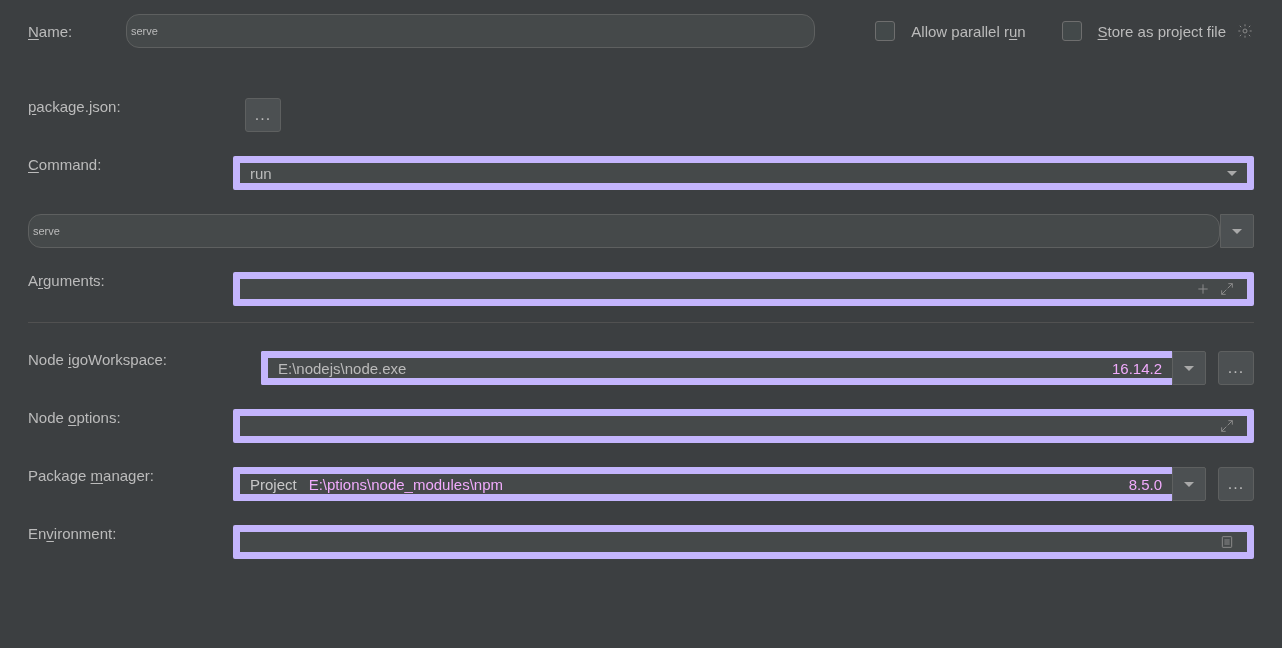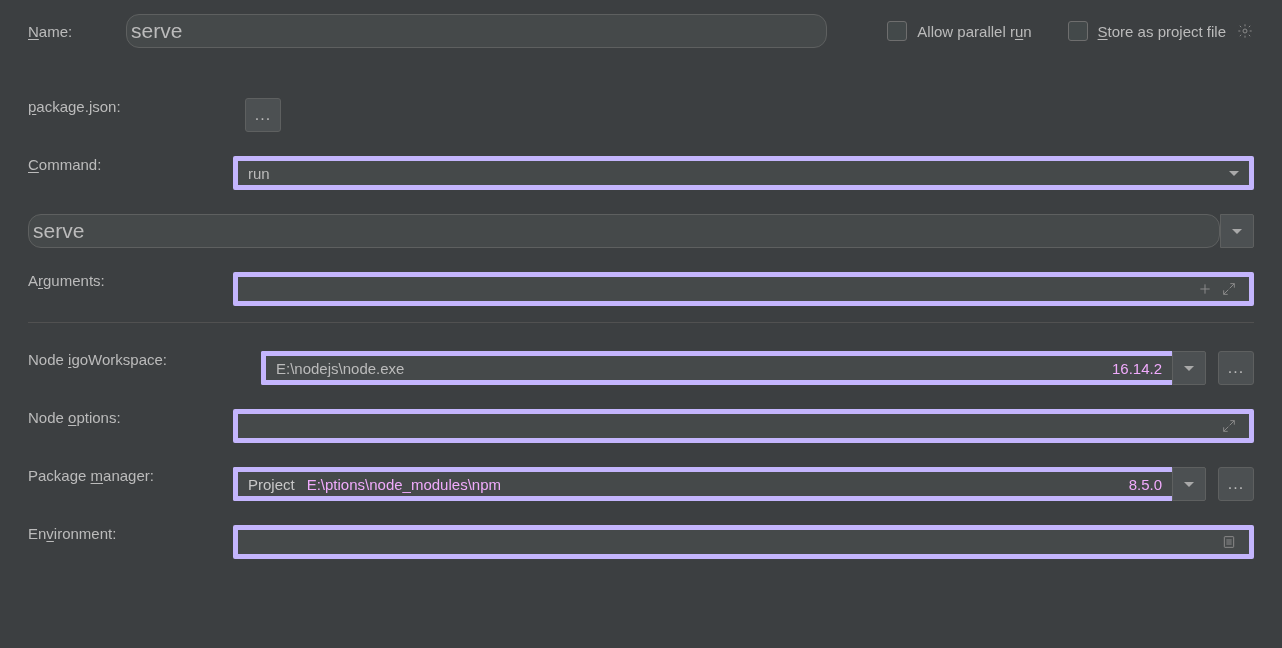--- a/index.html
+++ b/index.html
@@ -24,33 +24,33 @@
     flex-shrink: 0;
     color: #bbbbbb;
   }
   .top-label { width: 98px; flex-shrink:0; }
   .u { text-decoration: underline; text-underline-offset: 2px; }
   input[type="text"].field, .field {
     background: #45494a;
     border: 1px solid #5e6060;
     color: #bbbbbb;
     height: 34px;
-    font-size: 21px;
+    font-size: 11px;
     padding: 0 4px;
     border-radius: 13px;
     flex: 1;
     font-family: inherit;
   }
   .name-field {
     border: 2px solid #4a87c7;
     width: 544px;
     flex: 0 0 544px;
   }
   .check-wrap {
-    display:flex; align-items:center; gap:10px;
+    display:flex; align-items:center; gap:16px;
     margin-left: auto;
   }
   .checkbox {
     width:20px; height:20px; border:1px solid #6e6e6e; border-radius:3px;
     background:#43494a; flex-shrink:0;
   }
   .gear {
     width:18px; height:18px; margin-left:10px; flex-shrink:0;
     display:flex; align-items:center; justify-content:center;
   }
@@ -70,21 +70,21 @@
     border-top:5px solid #a9a9a9;
   }
   .side-btn {
     width:36px; height:34px; margin-left:12px; background:#4c5052;
     border:1px solid #5e6060; border-radius:3px;
     display:flex; align-items:center; justify-content:center;
     color:#bbbbbb; font-size:16px; flex-shrink:0; letter-spacing:1px;
   }
   .divider { border-top:1px solid #515151; margin: 8px 0 28px 0; }
   .field-inline { display:flex; align-items:center; flex:1;
-    background:#45494a; border:5px solid #c4b5fd; height:34px; border-radius:2px;
+    background:#45494a; border:7px solid #c4b5fd; height:34px; border-radius:2px;
     padding:0 10px; gap:12px;
   }
   .hint { color:#f0abfc; }
   .flex-spacer { flex:1; }
   .inline-icons { display:flex; gap:8px; align-items:center; margin-left:auto; padding-right:2px;}
   .icon-svg { width:16px; height:16px; fill:none; stroke:#8a8a8a; stroke-width:1.5; }
   .bright { color:#c8c8c8; }
 </style>
 </head>
 <body>

